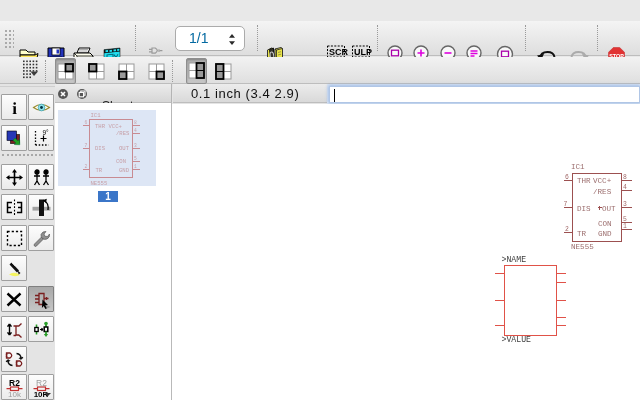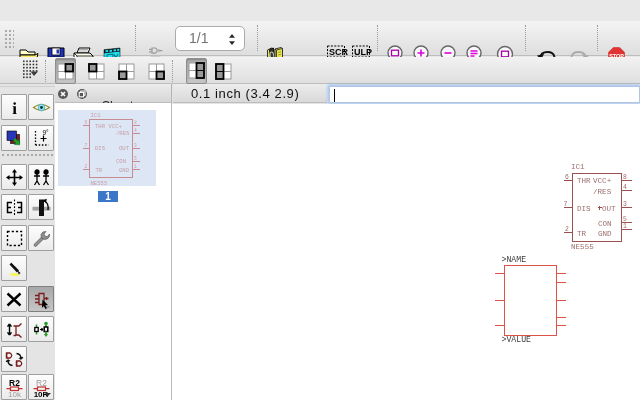--- a/index.html
+++ b/index.html
@@ -22,21 +22,21 @@
 .vsep { position:absolute; top:4px; height:26px; width:0; border-left:1px dotted #9a9a9a; }
 .vsep2 { position:absolute; top:3px; height:22px; width:0; border-left:1px dotted #9a9a9a; }
 .dots { position:absolute; left:4px; top:8px; width:10px; height:20px;
   background-image:radial-gradient(circle, #aaa 1px, transparent 1.2px); background-size:4px 4px; }
 .tbi { position:absolute; top:5px;margin-top:18px; }
 .tbi2 { position:absolute; top:3px; }
 
 .pressed { background:linear-gradient(#aeaeae,#c6c6c6); border:1px solid #8e8e8e; border-radius:2px; box-shadow:inset 0 1px 2px rgba(0,0,0,.25); }
 
 #combo { position:absolute; left:175px; top:5px; width:70px; height:25px; background:#fff;
-  border:1px solid #ababab; border-radius:5px; font-size:14px; color:#737373; }
+  border:1px solid #ababab; border-radius:5px; font-size:14px; color:#0369a1; }
 #combo span.vtext { position:absolute; left:13px; top:3px; }
 #combo .stepper { position:absolute; right:7px; top:4.5px; width:10px; height:15px; }
 
 #hdrrow { position:absolute; left:0; top:84px; width:640px; height:20px; background:#e4e4e4; }
 #sheetshdr { position:absolute; left:55px; top:84px; width:117px; height:19px;
   background:linear-gradient(#ececec,#d6d6d6); border-bottom:1px solid #bdbdbd; border-right:1px solid #b4b4b4;}
 .circbtn { position:absolute; top:5px; width:10px; height:10px; border-radius:50%; background:#565656; }
 .circbtn svg { display:block; }
 #sheetslbl { position:absolute; left:47px; top:15px; width:72px; text-align:left; font-size:12px; color:#222; }
 #coords { position:absolute; left:173px; top:84px; width:144px; height:19px; border-right:1px solid #c2c2c2;

